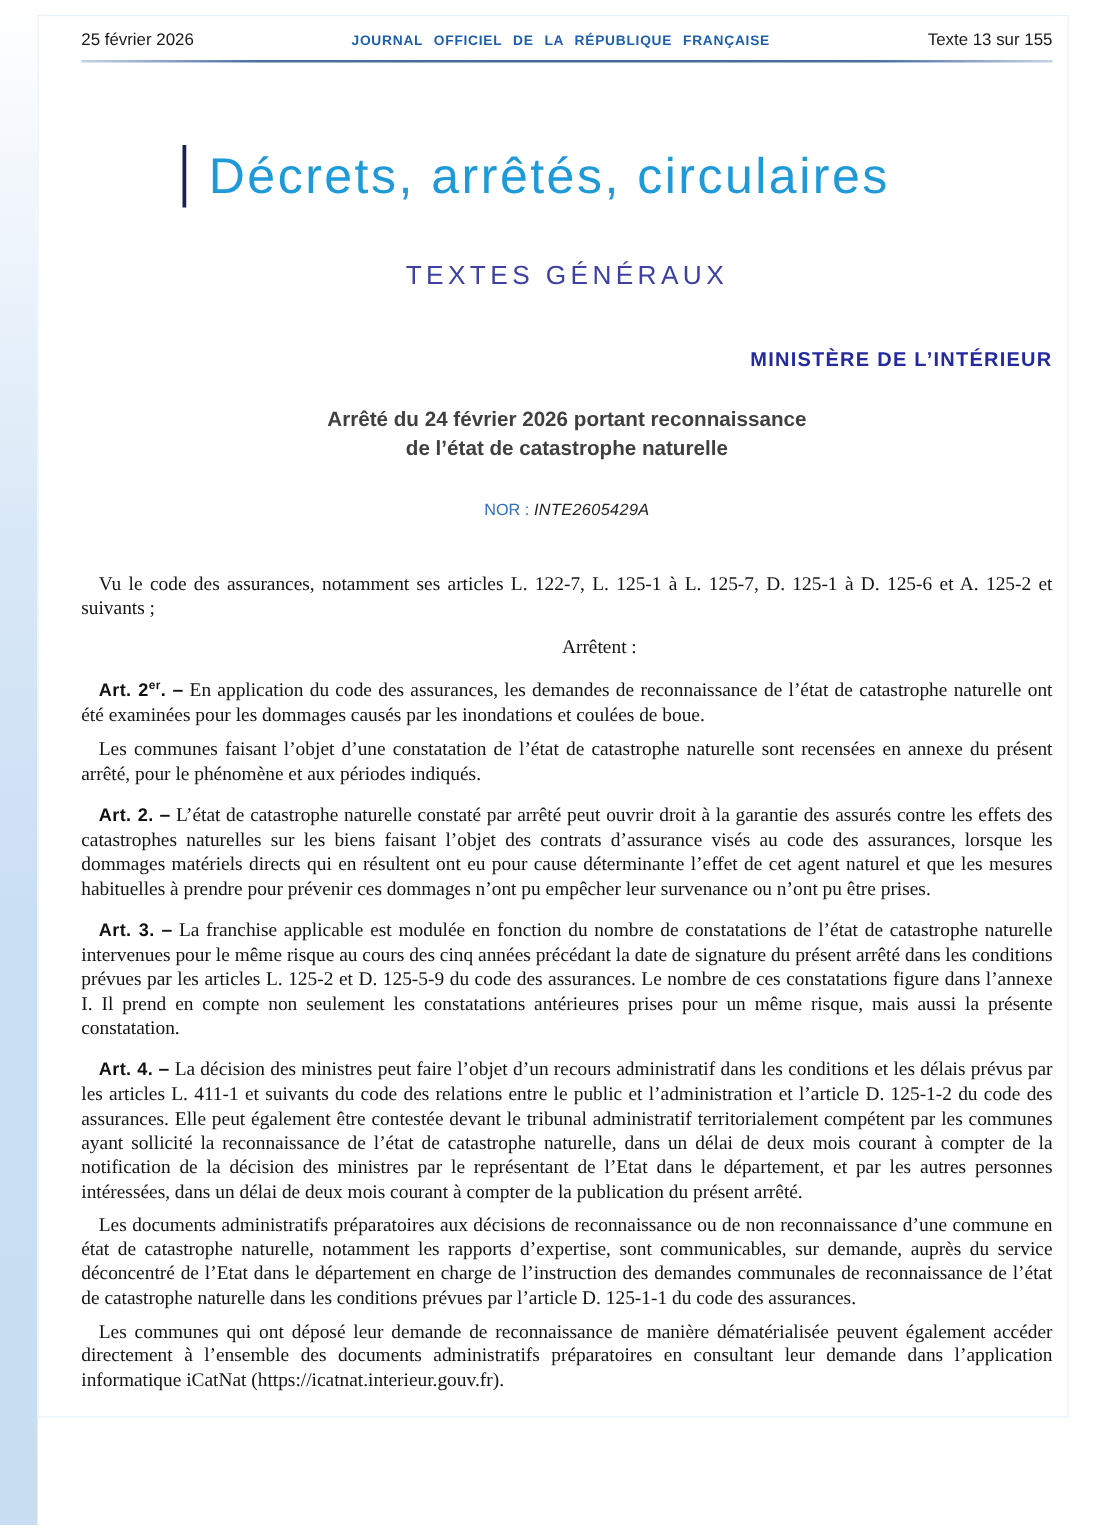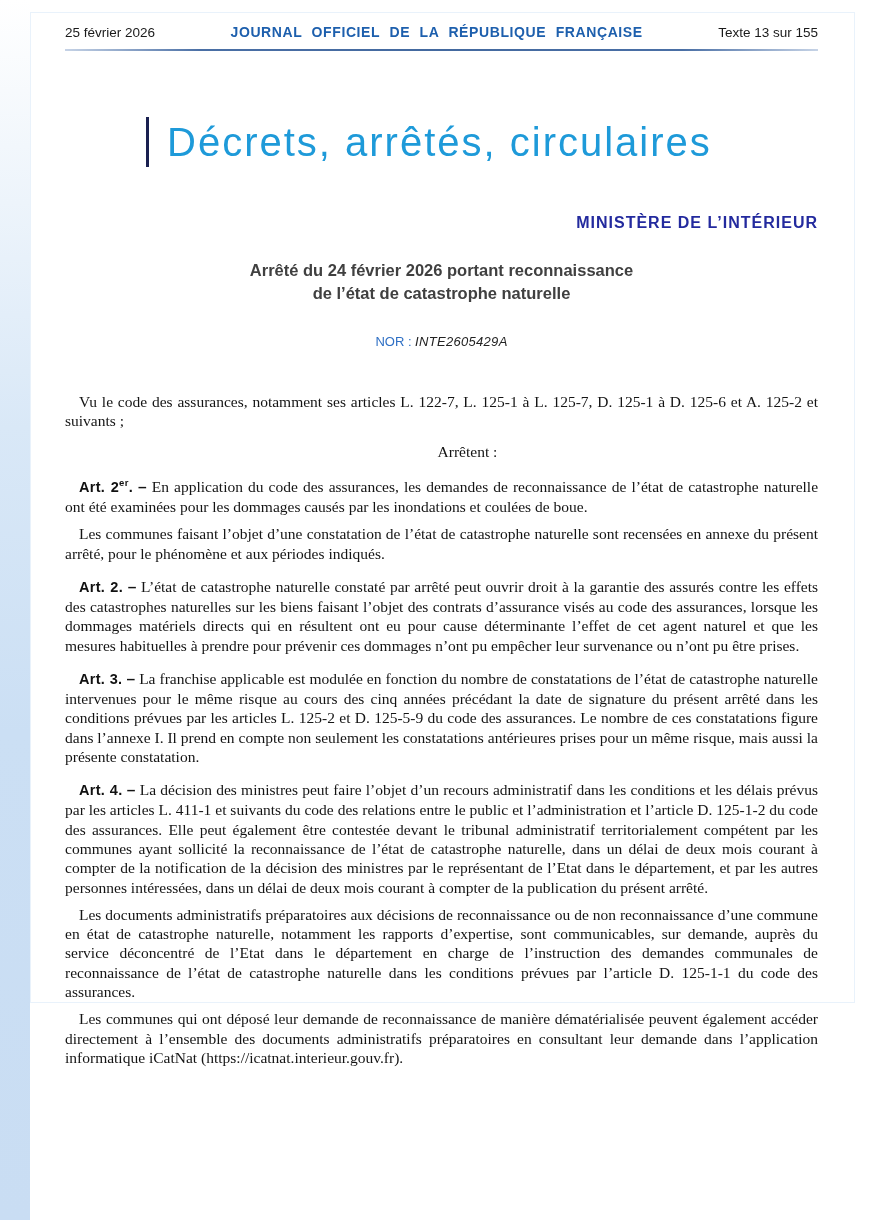--- a/index.html
+++ b/index.html
@@ -7,32 +7,32 @@
     width:889px;height:1227px;position:relative;background:#ffffff;
     font-family:"Liberation Serif", serif;overflow:hidden;
   }
   
   .side-bar{
     position:absolute;left:0;top:0;width:30px;height:1220px;
     background:linear-gradient(180deg,#ffffff 0%,#f2f7fc 12%,#d9e8f7 35%,#cbdff4 60%,#c9ddf3 100%);
   }
   
   .page{
-    position:absolute;left:30px;top:12px;width:825px;height:991px;
+    position:absolute;left:30px;top:12px;width:825px;height:1122px;
     background:#ffffff;border:1px solid #e9f2fb;box-sizing:border-box;
-    padding:0 36px 0 34px;
+    padding:0 12px 0 34px;
   }
   
   .hdr{
     display:flex;justify-content:space-between;align-items:baseline;
     margin-top:11px;font-family:"Liberation Sans", sans-serif;
   }
   .hdr-date,.hdr-texte{font-size:13.5px;color:#1a1a1a;}
   .hdr-title{
-    font-size:14px;font-weight:700;color:#1d5fad;
+    font-size:11px;font-weight:700;color:#1d5fad;
     letter-spacing:0.6px;word-spacing:5px;
   }
   .hdr-rule{
     height:2px;margin-top:9px;border:none;
     background:linear-gradient(90deg,#c6d3e6 0%,#4a6fa5 18%,#43699f 50%,#4a6fa5 82%,#c6d3e6 100%);
   }
   
   .section-title-row{
     display:flex;align-items:stretch;margin:66px 0 0 81px;gap:12px;
   }
@@ -85,20 +85,21 @@
     <span class="hdr-title">JOURNAL OFFICIEL DE LA RÉPUBLIQUE FRANÇAISE</span>
     <span class="hdr-texte">Texte 13 sur 155</span>
   </div>
   <hr class="hdr-rule">
 
   <div class="section-title-row">
     <div class="section-bar"></div>
     <h1 class="section-title">Décrets, arrêtés, circulaires</h1>
   </div>
 
+  <h2 class="subsection">TEXTES GÉNÉRAUX</h2>
 
   <h3 class="ministry">MINISTÈRE DE L’INTÉRIEUR</h3>
 
   <div class="decree-title">
     <div>Arrêté du 24 février 2026 portant reconnaissance</div>
     <div>de l’état de catastrophe naturelle</div>
   </div>
 
   <div class="nor-line">
     <span class="nor-label">NOR : </span><span class="nor-value">INTE2605429A</span>

